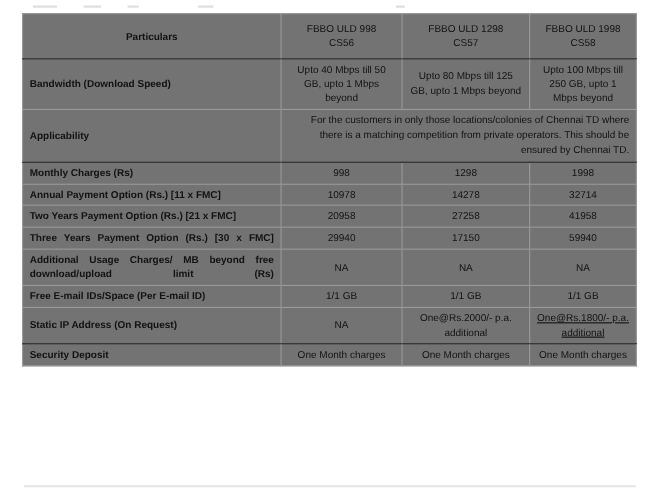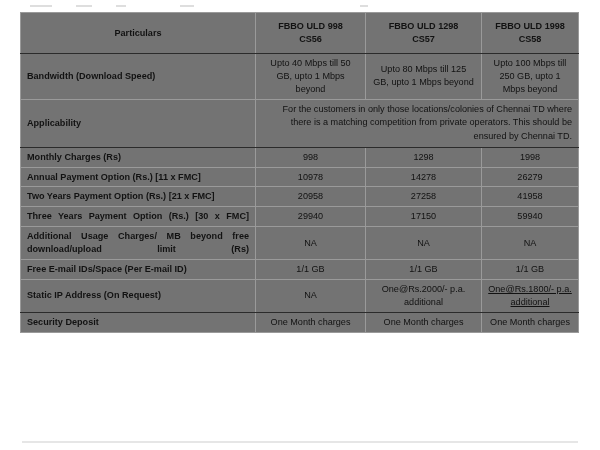--- a/index.html
+++ b/index.html
@@ -92,21 +92,21 @@
     text-align: right;
     text-align-last: left;
   }
 
   td.val {
     text-align: center;
     font-weight: normal;
   }
 
   td.head {
-    font-weight: bold;
+    font-weight: normal;
     text-align: center;
   }
 
   td.head-particulars {
     font-weight: bold;
     text-align: center;
     text-align-last: center;
   }
 
   
@@ -181,21 +181,21 @@
         <td class="label nojustify">Monthly Charges (Rs)</td>
         <td class="val">998</td>
         <td class="val">1298</td>
         <td class="val">1998</td>
       </tr>
 
       <tr>
         <td class="label nojustify">Annual Payment Option (Rs.) [11 x FMC]</td>
         <td class="val">10978</td>
         <td class="val">14278</td>
-        <td class="val">26279</td>
+        <td class="val">32714</td>
       </tr>
 
       <tr>
         <td class="label nojustify">Two Years Payment Option (Rs.) [21 x FMC]</td>
         <td class="val">20958</td>
         <td class="val">27258</td>
         <td class="val">41958</td>
       </tr>
 
       <tr>

